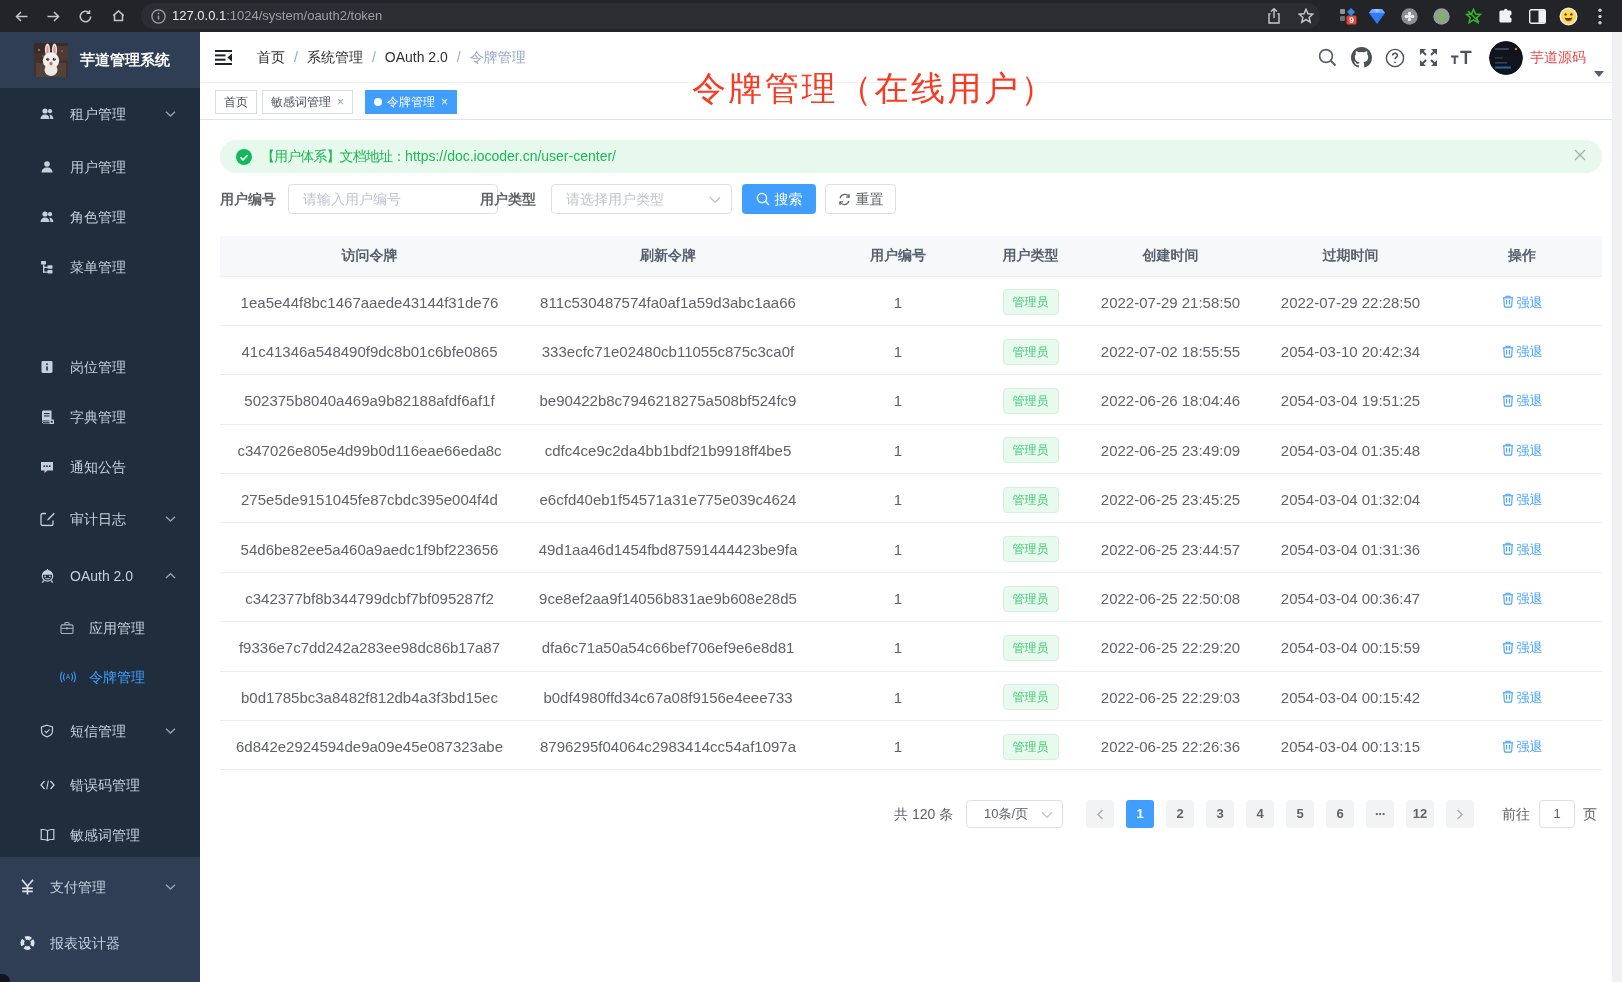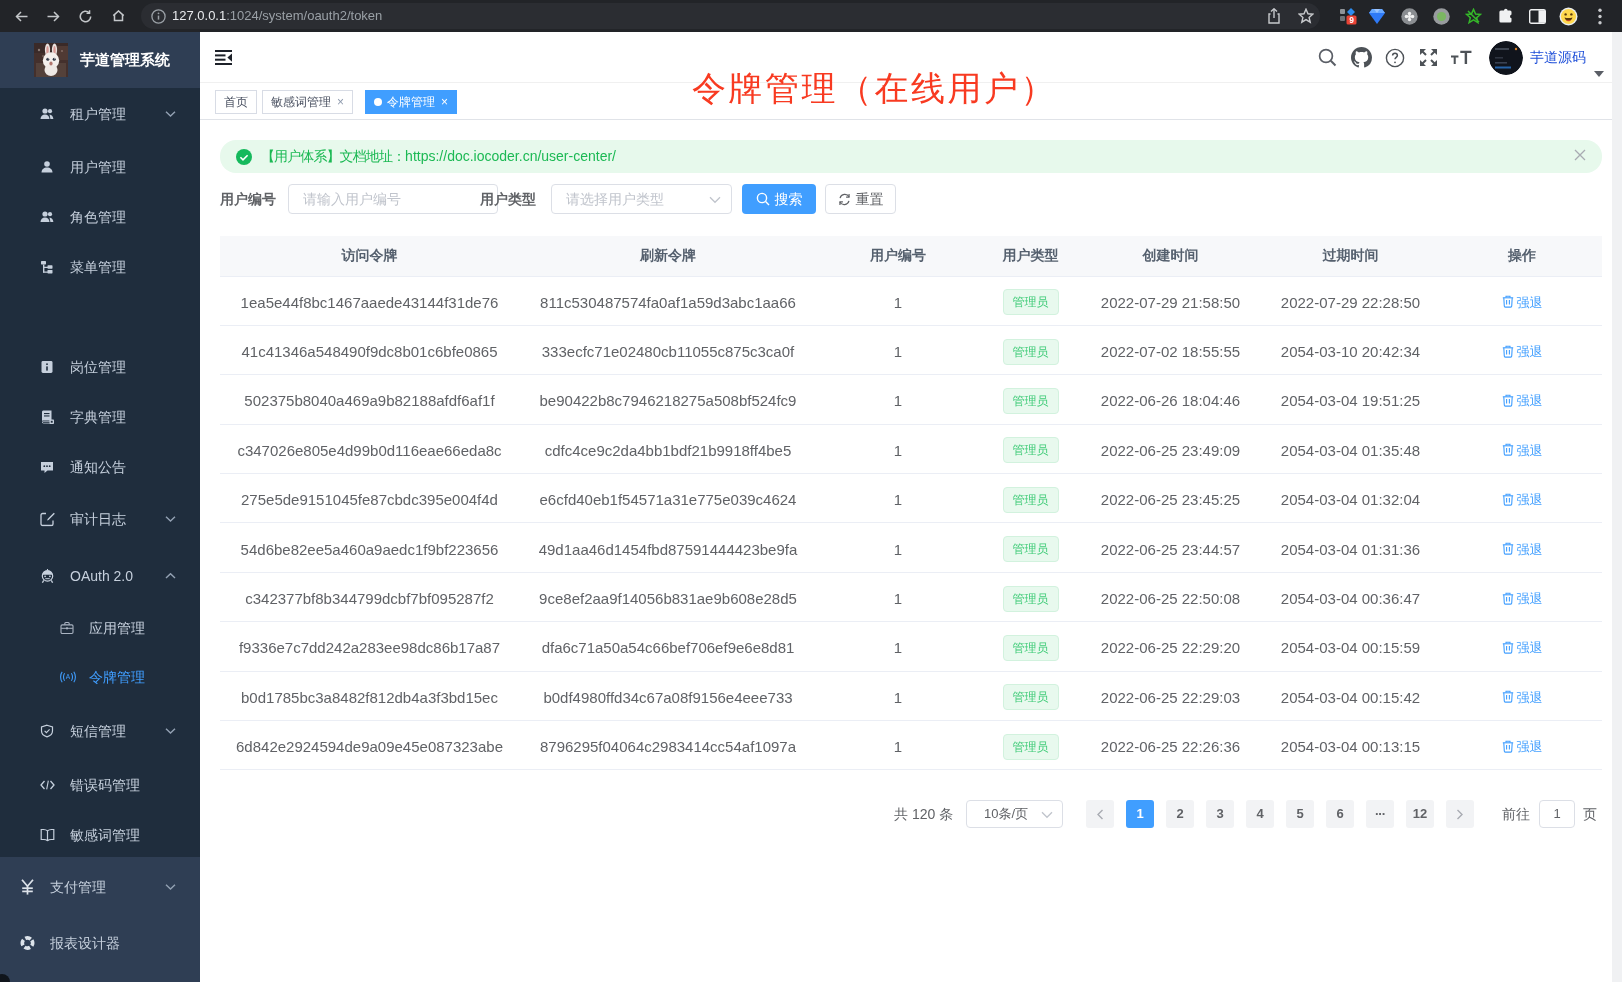--- a/index.html
+++ b/index.html
@@ -32,21 +32,21 @@
 
 #main { position:absolute; left:200px; top:32px; width:1413px; height:950px; background:#fff; }
 #navbar { position:absolute; left:0; top:0; width:1413px; height:51px; border-bottom:1px solid #f0f0f0; }
 #bc { position:absolute; left:57px; top:0; height:50px; line-height:50px; font-size:14px; color:#303133; }
 #bc .sep { color:#97a8be; margin:0 9px; font-weight:400; }
 #bc b { font-weight:400; }
 #bc .last { color:#97a8be; }
 #tags { position:absolute; left:0; top:52px; width:1413px; height:36px; border-bottom:1px solid #e0e3e8; }
 .nicon { position:absolute; top:0; height:51px; display:flex; align-items:center; }
 .avatar { position:absolute; left:1289px; top:9px; width:34px; height:34px; border-radius:50%; overflow:hidden; }
-.uname { position:absolute; left:1330px; top:0; height:51px; line-height:51px; font-size:14px; color:#1d4ed8; }
+.uname { position:absolute; left:1330px; top:0; height:51px; line-height:51px; font-size:14px; color:#ef4444; }
 .caret { position:absolute; left:1394px; top:31px; }
 .tag { position:absolute; top:6px; height:24px; line-height:22px; border:1px solid #d8dce5; background:#fff; color:#495060; font-size:12px; padding:0 8px; }
 .tag .x { color:#8e9aad; margin-left:6px; font-size:12px; }
 .tag.on { background:#409eff; border-color:#409eff; color:#fff; }
 .tag.on .x { color:#fff; }
 .tag .dot { display:inline-block; width:8px; height:8px; border-radius:50%; background:#fff; margin-right:5px; position:relative; top:0px; }
 
 #redtext { position:absolute; left:692px; top:66px; width:620px; font-size:34px; letter-spacing:2.5px; color:#f83a21; z-index:9; }
 
 
@@ -426,20 +426,21 @@
   <div id="navbar">
     <div class="nicon" style="left:15px;">
         <svg width="17" height="15" viewBox="0 0 17 15" fill="#1d2129">
           <rect x="0" y="0" width="17" height="2"></rect>
           <rect x="0" y="4.4" width="10.5" height="2"></rect>
           <rect x="0" y="8.7" width="10.5" height="2"></rect>
           <rect x="0" y="13" width="17" height="2"></rect>
           <path d="M17 3.4v8.4l-4.6-4.2z"></path>
         </svg>
       </div>
+    <div id="bc"><b>首页</b><span class="sep">/</span><b>系统管理</b><span class="sep">/</span><b>OAuth 2.0</b><span class="sep">/</span><span class="last">令牌管理</span></div>
     <div class="nicon" style="left:1118px;">
         <svg width="19" height="19" viewBox="0 0 19 19" fill="none" stroke="#5a5e66" stroke-width="1.7">
           <circle cx="8" cy="8" r="6.4"></circle>
           <path d="M12.8 12.8 17.5 17.5" stroke-width="2"></path>
         </svg>
       </div>
     <div class="nicon" style="left:1151px;">
         <svg width="21" height="21" viewBox="0 0 16 16" fill="#4d5257">
           <path d="M8 0C3.58 0 0 3.58 0 8c0 3.54 2.29 6.53 5.47 7.59.4.07.55-.17.55-.38 0-.19-.01-.82-.01-1.49-2.01.37-2.53-.49-2.69-.94-.09-.23-.48-.94-.82-1.13-.28-.15-.68-.52-.01-.53.63-.01 1.08.58 1.23.82.72 1.21 1.87.87 2.33.66.07-.52.28-.87.51-1.07-1.78-.2-3.64-.89-3.64-3.95 0-.87.31-1.59.82-2.15-.08-.2-.36-1.02.08-2.12 0 0 .67-.21 2.2.82.64-.18 1.32-.27 2-.27s1.36.09 2 .27c1.53-1.04 2.2-.82 2.2-.82.44 1.1.16 1.92.08 2.12.51.56.82 1.27.82 2.15 0 3.07-1.87 3.75-3.65 3.95.29.25.54.73.54 1.48 0 1.07-.01 1.93-.01 2.2 0 .21.15.46.55.38A8.01 8.01 0 0 0 16 8c0-4.42-3.58-8-8-8z"></path>
         </svg>

